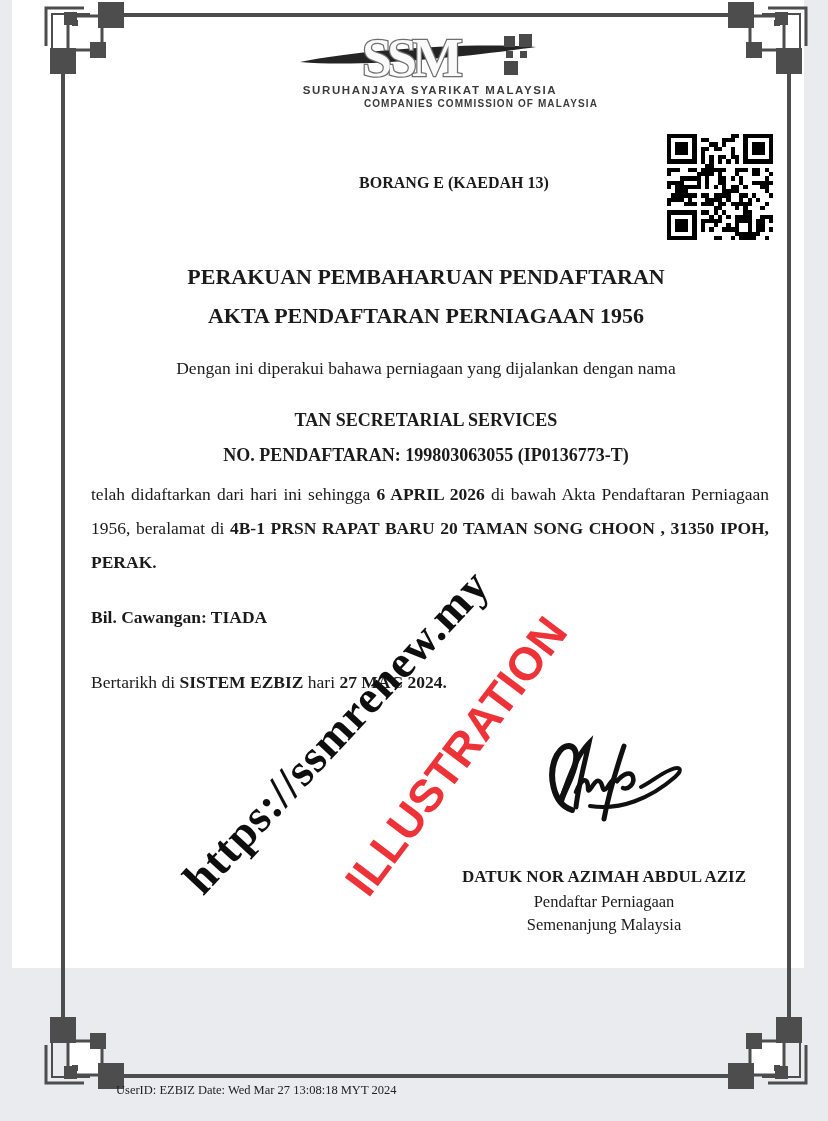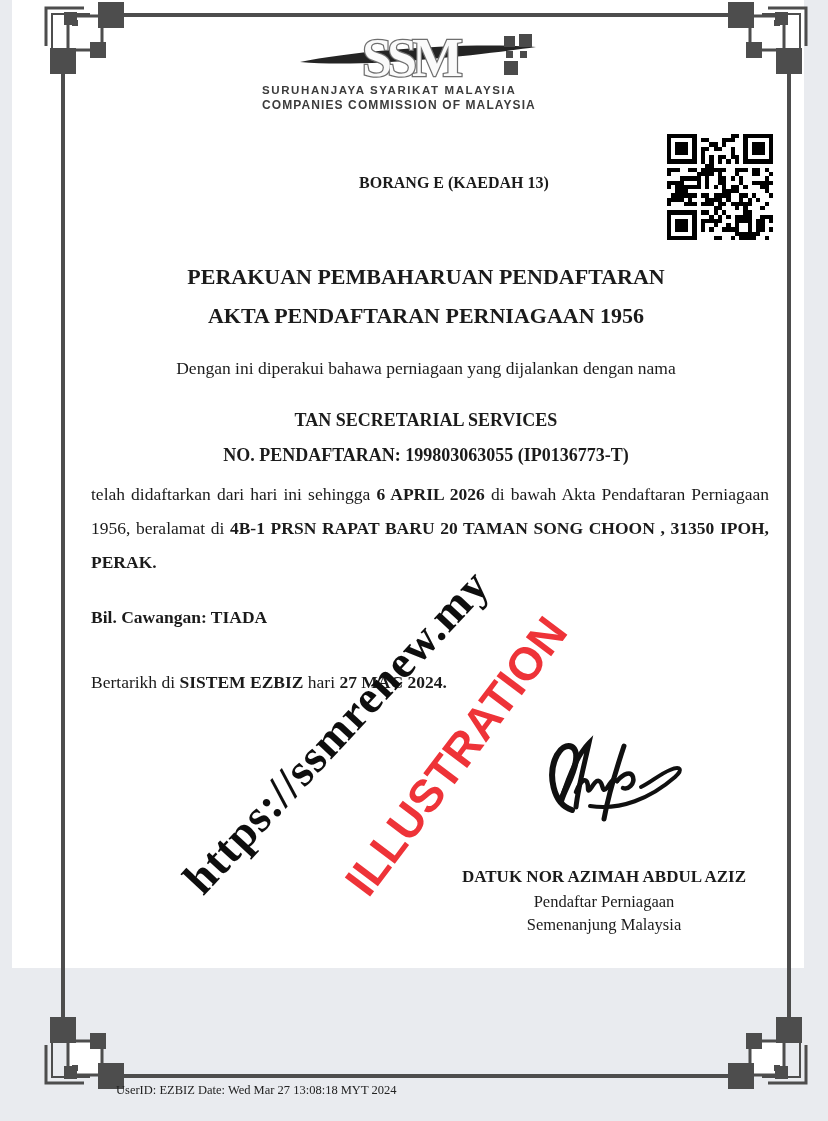--- a/index.html
+++ b/index.html
@@ -17,28 +17,28 @@
   }
   .abs{position:absolute;}
   
   .frame-line{position:absolute;background:#4d4d4d;}
   .corner{position:absolute;width:100px;height:100px;}
   .corner.tr{transform:scaleX(-1);}
   .corner.bl{transform:scaleY(-1);}
   .corner.br{transform:scale(-1,-1);}
   
   .logo-sub1{
-    position:absolute;left:250px;top:84px;width:336px;
+    position:absolute;left:250px;top:84px;width:336px;text-align:center;
     font-family:"Liberation Sans","DejaVu Sans",sans-serif;
     font-weight:bold;font-size:11.5px;letter-spacing:1.6px;color:#3c3c3c;
   }
   .logo-sub2{
-    position:absolute;left:250px;top:98px;width:336px;text-align:left;
+    position:absolute;left:250px;top:98px;width:336px;text-align:right;
     font-family:"Liberation Sans","DejaVu Sans",sans-serif;
-    font-weight:bold;font-size:12px;letter-spacing:1.1px;color:#3c3c3c;
+    font-weight:bold;font-size:10px;letter-spacing:1.1px;color:#3c3c3c;
   }
   
   .form-label{
     position:absolute;left:56px;top:174px;width:772px;text-align:center;
     font-weight:bold;font-size:16px;
   }
   .cert-title{
     position:absolute;left:68px;top:257px;width:692px;text-align:center;
     font-weight:bold;font-size:22px;line-height:39px;
   }

